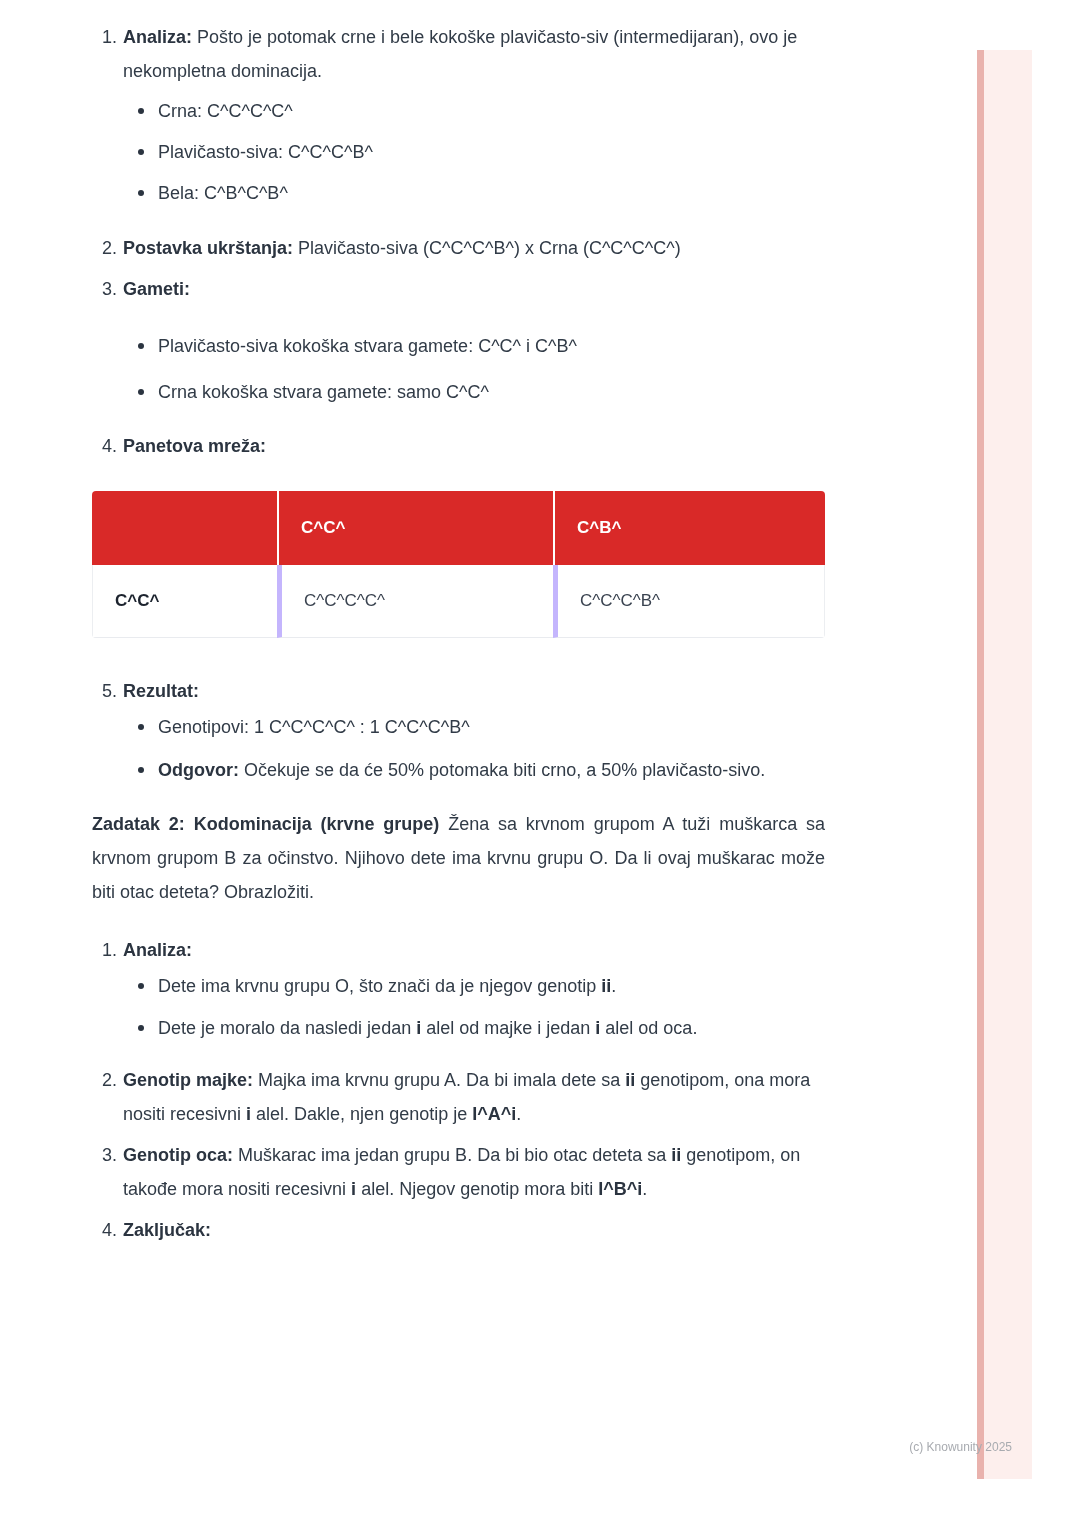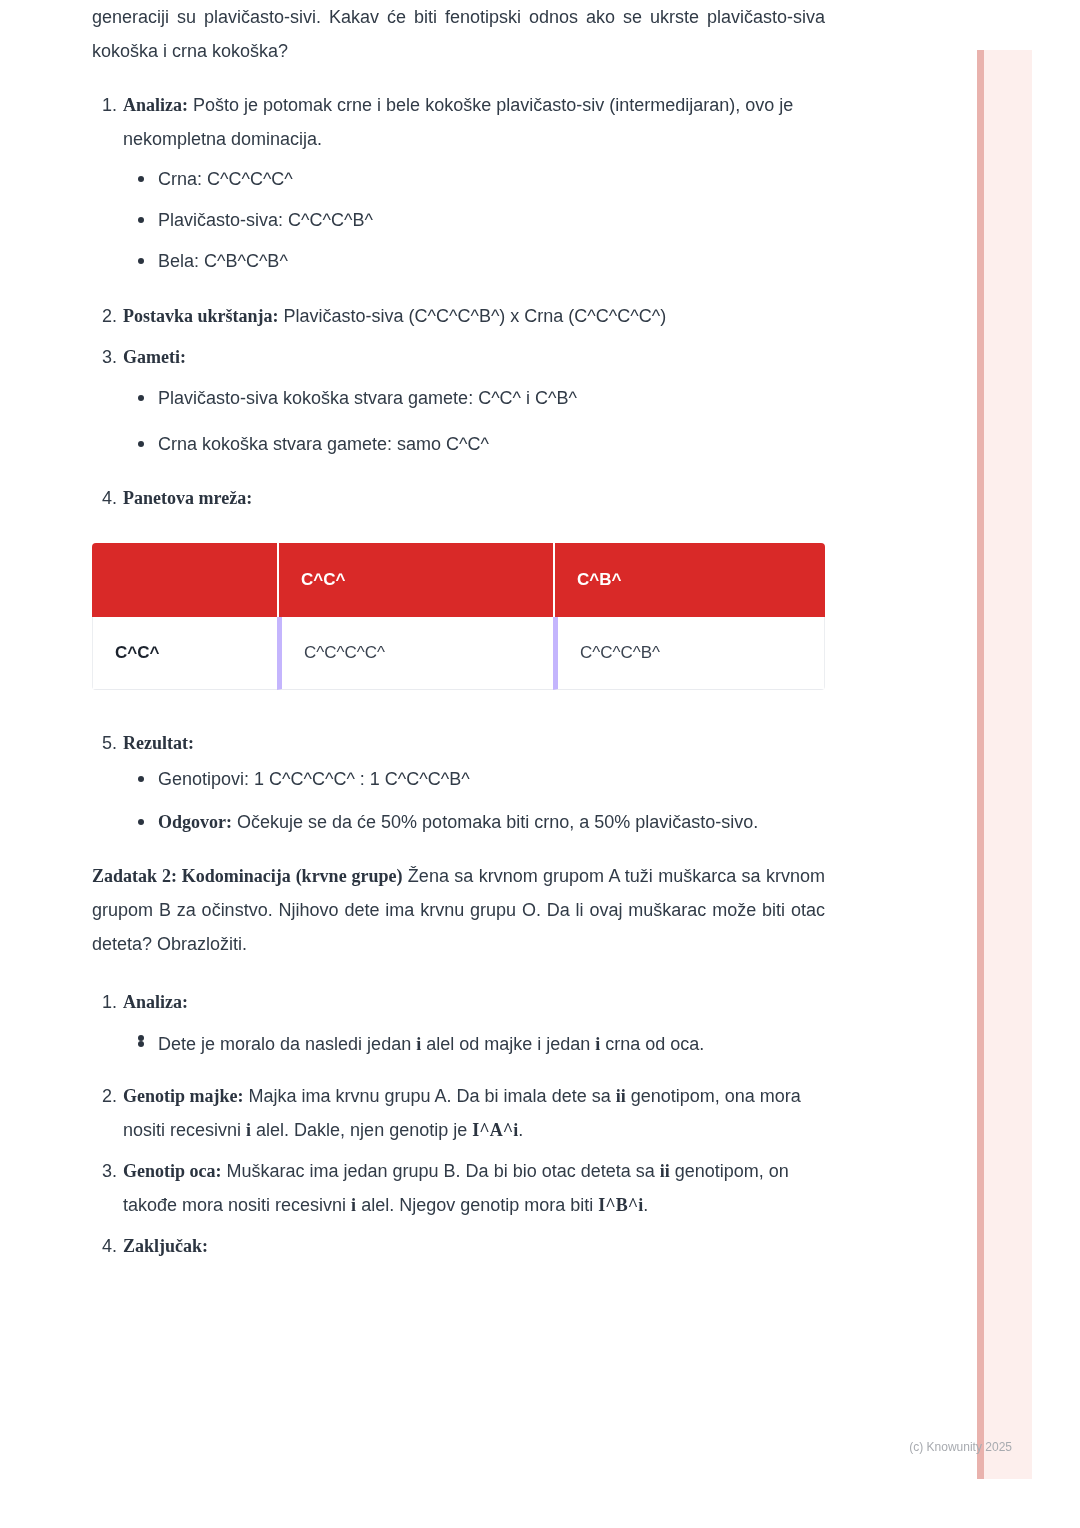--- a/index.html
+++ b/index.html
@@ -25,21 +25,21 @@
     z-index: 1;
   }
   .content {
     position: absolute;
     left: 92px; top: 0;
     width: 733px;
     font-size: 18px;
     line-height: 34px;
     z-index: 2;
   }
-  .b { font-weight: 700; color: #2b3440; font-family: Liberation Serif, serif; }
+  .b { font-weight: 700; color: #2b3440; }
   p.para {
     margin: 0;
     text-align: justify;
   }
   .mt-intro   { margin-top: 53px; }
   .step {
     position: relative;
     padding-left: 31px;
   }
   .step-num {
@@ -106,21 +106,20 @@
 </style>
 </head>
 <body>
 
 <div class="page">
 
   <div class="stripe"></div>
 
   <div class="content">
 
-    <p class="para mt-intro"><span>generaciji su plavičasto-sivi. Kakav će biti fenotipski odnos ako se ukrste plavičasto-siva kokoška i crna kokoška?</span></p>
 
     <div class="step" style="margin-top:20px">
       <span class="step-num">1.</span>
       <span><span class="b">Analiza:</span><span> Pošto je potomak crne i bele kokoške plavičasto-siv (intermedijaran), ovo je nekompletna dominacija.</span></span>
     </div>
     <div class="bullet" style="margin-top:6px">
       <span class="dot"></span>
       <span><span>Crna: C^C^C^C^</span></span>
     </div>
     <div class="bullet" style="margin-top:7px">
@@ -134,21 +133,21 @@
 
     <div class="step" style="margin-top:21px">
       <span class="step-num">2.</span>
       <span><span class="b">Postavka ukrštanja:</span><span> Plavičasto-siva (C^C^C^B^) x Crna (C^C^C^C^)</span></span>
     </div>
 
     <div class="step" style="margin-top:7px">
       <span class="step-num">3.</span>
       <span><span class="b">Gameti:</span></span>
     </div>
-    <div class="bullet" style="margin-top:7px">
+    <div class="bullet" style="margin-top:23px">
       <span class="dot"></span>
       <span><span>Plavičasto-siva kokoška stvara gamete: C^C^ i C^B^</span></span>
     </div>
     <div class="bullet" style="margin-top:12px">
       <span class="dot"></span>
       <span><span>Crna kokoška stvara gamete: samo C^C^</span></span>
     </div>
 
     <div class="step" style="margin-top:20px">
       <span class="step-num">4.</span>
@@ -193,24 +192,25 @@
     </div>
 
     <p class="para" style="margin-top:20px"><span class="b">Zadatak 2: Kodominacija (krvne grupe)</span><span> Žena sa krvnom grupom A tuži muškarca sa krvnom grupom B za očinstvo. Njihovo dete ima krvnu grupu O. Da li ovaj muškarac može biti otac deteta? Obrazložiti.</span></p>
 
     <div class="step" style="margin-top:24px">
       <span class="step-num">1.</span>
       <span><span class="b">Analiza:</span></span>
     </div>
     <div class="bullet" style="margin-top:2px">
       <span class="dot"></span>
+      <span><span>Dete ima krvnu grupu O, što znači da je njegov genotip </span><span class="b">ii</span><span>.</span></span>
     </div>
     <div class="bullet" style="margin-top:8px">
       <span class="dot"></span>
-      <span><span>Dete je moralo da nasledi jedan </span><span class="b">i</span><span> alel od majke i jedan </span><span class="b">i</span><span> crna od oca.</span></span>
+      <span><span>Dete je moralo da nasledi jedan </span><span class="b">i</span><span> alel od majke i jedan </span><span class="b">i</span><span> alel od oca.</span></span>
     </div>
 
     <div class="step" style="margin-top:18px">
       <span class="step-num">2.</span>
       <span><span class="b">Genotip majke:</span><span> Majka ima krvnu grupu A. Da bi imala dete sa </span><span class="b">ii</span><span> genotipom, ona mora nositi recesivni </span><span class="b">i</span><span> alel. Dakle, njen genotip je </span><span class="b">I^A^i</span><span>.</span></span>
     </div>
 
     <div class="step" style="margin-top:7px">
       <span class="step-num">3.</span>
       <span><span class="b">Genotip oca:</span><span> Muškarac ima jedan grupu B. Da bi bio otac deteta sa </span><span class="b">ii</span><span> genotipom, on takođe mora nositi recesivni </span><span class="b">i</span><span> alel. Njegov genotip mora biti </span><span class="b">I^B^i</span><span>.</span></span>

